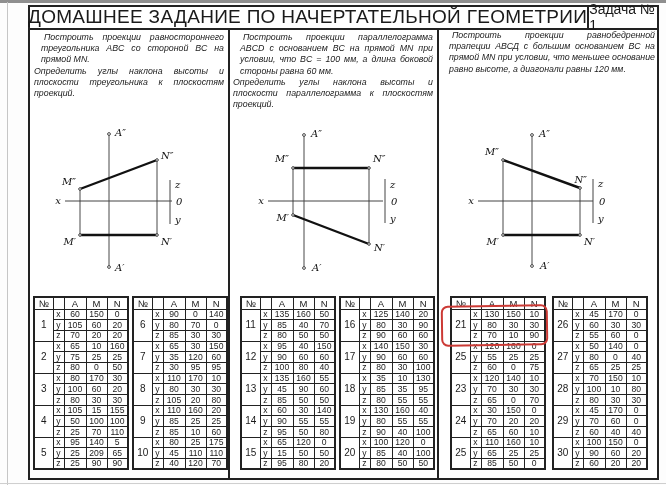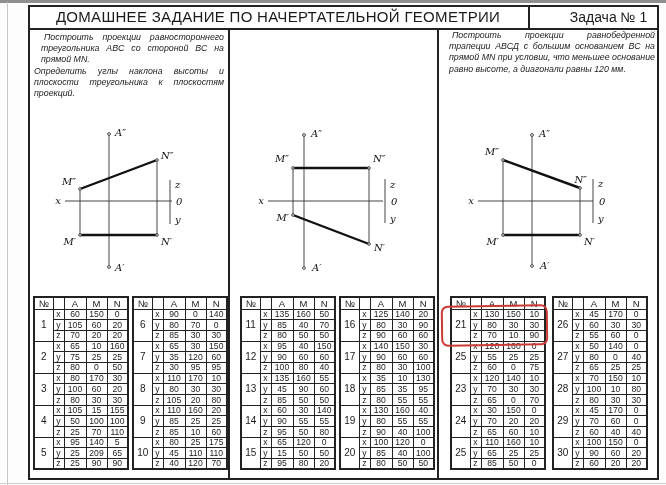--- a/index.html
+++ b/index.html
@@ -6,22 +6,22 @@
   html,body { background:#fff; }
   .page {
     position:relative; width:666px; height:485px; background:#fdfdfd;
     font-family:"Liberation Sans", sans-serif; color:#1a1a1a; overflow:hidden;
   }
   .scan-top { position:absolute; left:0; top:0; width:666px; height:3px; background:#8f8f8f; }
   .scan-left { position:absolute; left:7px; top:2px; width:1px; height:483px; background:#c6c6c6; }
   .scan-bottom { position:absolute; left:0; top:483px; width:666px; height:1px; background:#cfcfcf; }
   .sheet-border { position:absolute; left:28px; top:5px; width:631px; height:475px; border:2px solid #222; background:#fff; }
   .title-row { position:absolute; left:28px; top:5px; width:631px; height:25px; border-bottom:2px solid #222; display:flex; }
-  .title-main { flex:1; display:flex; align-items:center; justify-content:center; font-size:15px; letter-spacing:.3px; white-space:nowrap; }
-  .title-task { width:131px; border-left:2px solid #222; display:flex; align-items:center; justify-content:center; font-size:14px;padding-left:28px; }
+  .title-main { flex:1; display:flex; align-items:center; justify-content:center; font-size:19px; letter-spacing:.3px; white-space:nowrap; }
+  .title-task { width:131px; border-left:2px solid #222; display:flex; align-items:center; justify-content:center; font-size:14px; }
   .col-divider { position:absolute; top:30px; width:2px; height:450px; background:#222; }
   .task-text { position:absolute; font-size:8.8px; line-height:11.2px; text-align:justify;font-style:italic; }
   .task-text .p1 { padding-left:7px; text-indent:3px; }
   .task-text .p2 { }
   svg.diagram { position:absolute; overflow:visible; }
   .seg  { stroke:#111; stroke-width:2.4; stroke-linecap:round; }
   .thin { stroke:#333; stroke-width:0.9; }
   .ax-line { stroke:#444; stroke-width:1; }
   .pt { fill:#fff; stroke:#333; stroke-width:0.9; }
   .dlbl { font-family:"DejaVu Serif", serif; font-style:italic; font-size:10px; fill:#111; }
@@ -49,20 +49,24 @@
     <div class="title-main">ДОМАШНЕЕ ЗАДАНИЕ ПО НАЧЕРТАТЕЛЬНОЙ ГЕОМЕТРИИ</div>
     <div class="title-task">Задача № 1</div>
   </div>
 
   <div class="col-divider" style="left:228px"></div>
   <div class="col-divider" style="left:437px"></div>
 
   <div class="task-text" style="left:34px; top:32px; width:190px;">
     <p class="p1">Построить проекции равностороннего треугольника  ABC  со стороной BC на прямой MN.</p>
     <p class="p2">Определить углы наклона высоты и плоскости треугольника к плоскостям проекций.</p>
+  </div>
+  <div class="task-text" style="left:233px; top:32px; width:200px;">
+    <p class="p1">Построить проекции параллелограмма ABCD с основанием BC на прямой MN при условии, что BC = 100 мм, а длина боковой стороны равна 60 мм.</p>
+    <p class="p2">Определить углы наклона высоты и плоскости параллелограмма к плоскостям проекций.</p>
   </div>
   <div class="task-text" style="left:442px; top:30px; width:213px;">
     <p class="p1">Построить проекции равнобедренной трапеции АВСД с большим основанием ВС на прямой MN при условии, что меньшее основание равно высоте, а диагонали равны 120 мм.</p>
   </div>
 
   <svg class="diagram" style="left:30px; top:112px;" width="198" height="178" viewBox="0 0 198 178">
     <line class="thin" x1="79" y1="22" x2="79" y2="155"></line>
     <line class="ax-line" x1="35" y1="89" x2="142" y2="89"></line>
     <line class="ax-line" x1="140" y1="68" x2="140" y2="112"></line>
     <line class="thin" x1="50" y1="77" x2="50" y2="123"></line>

